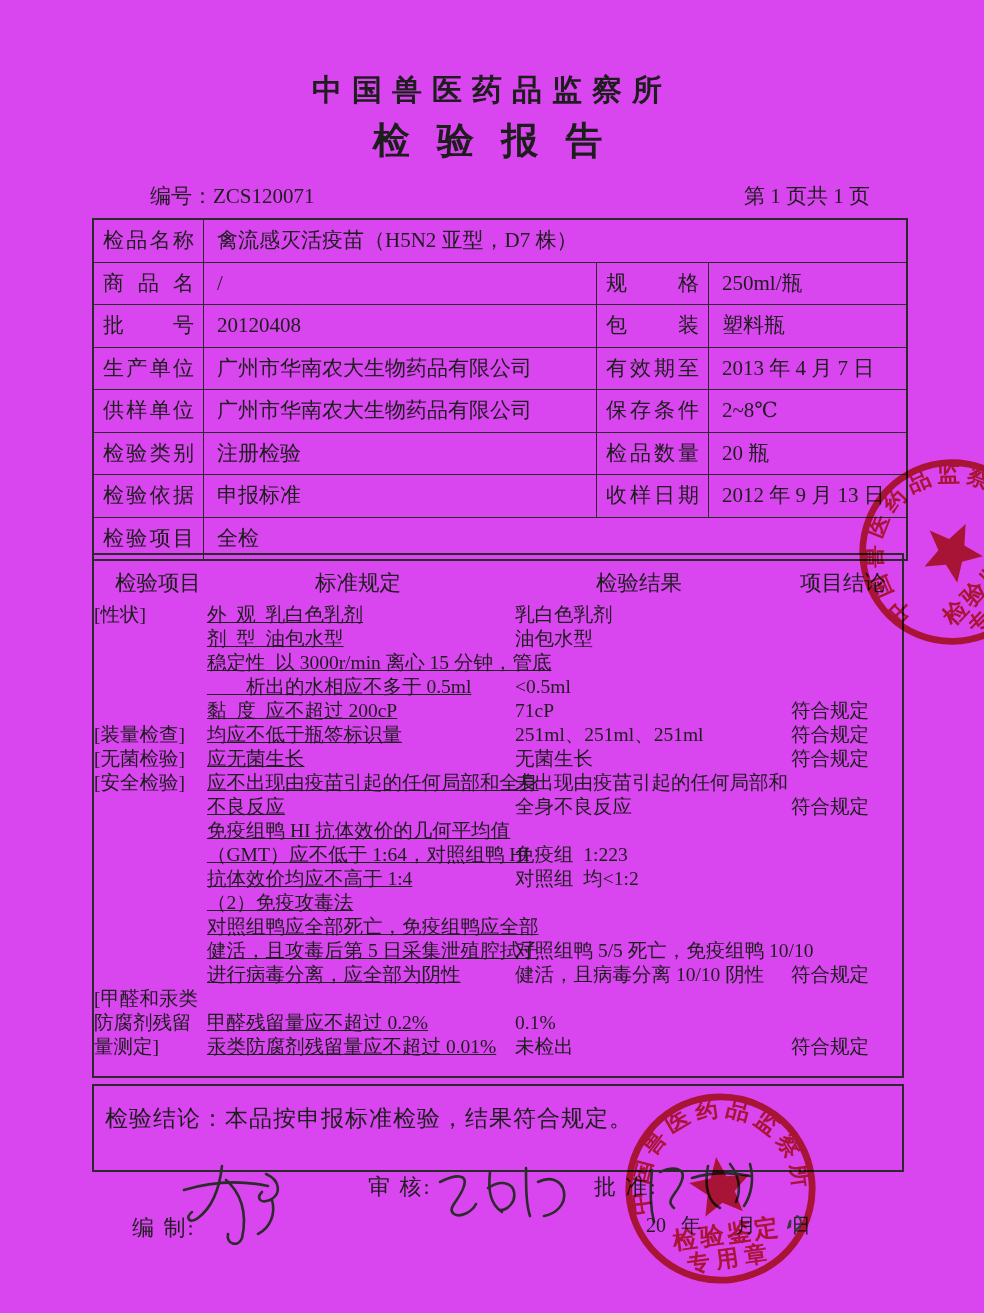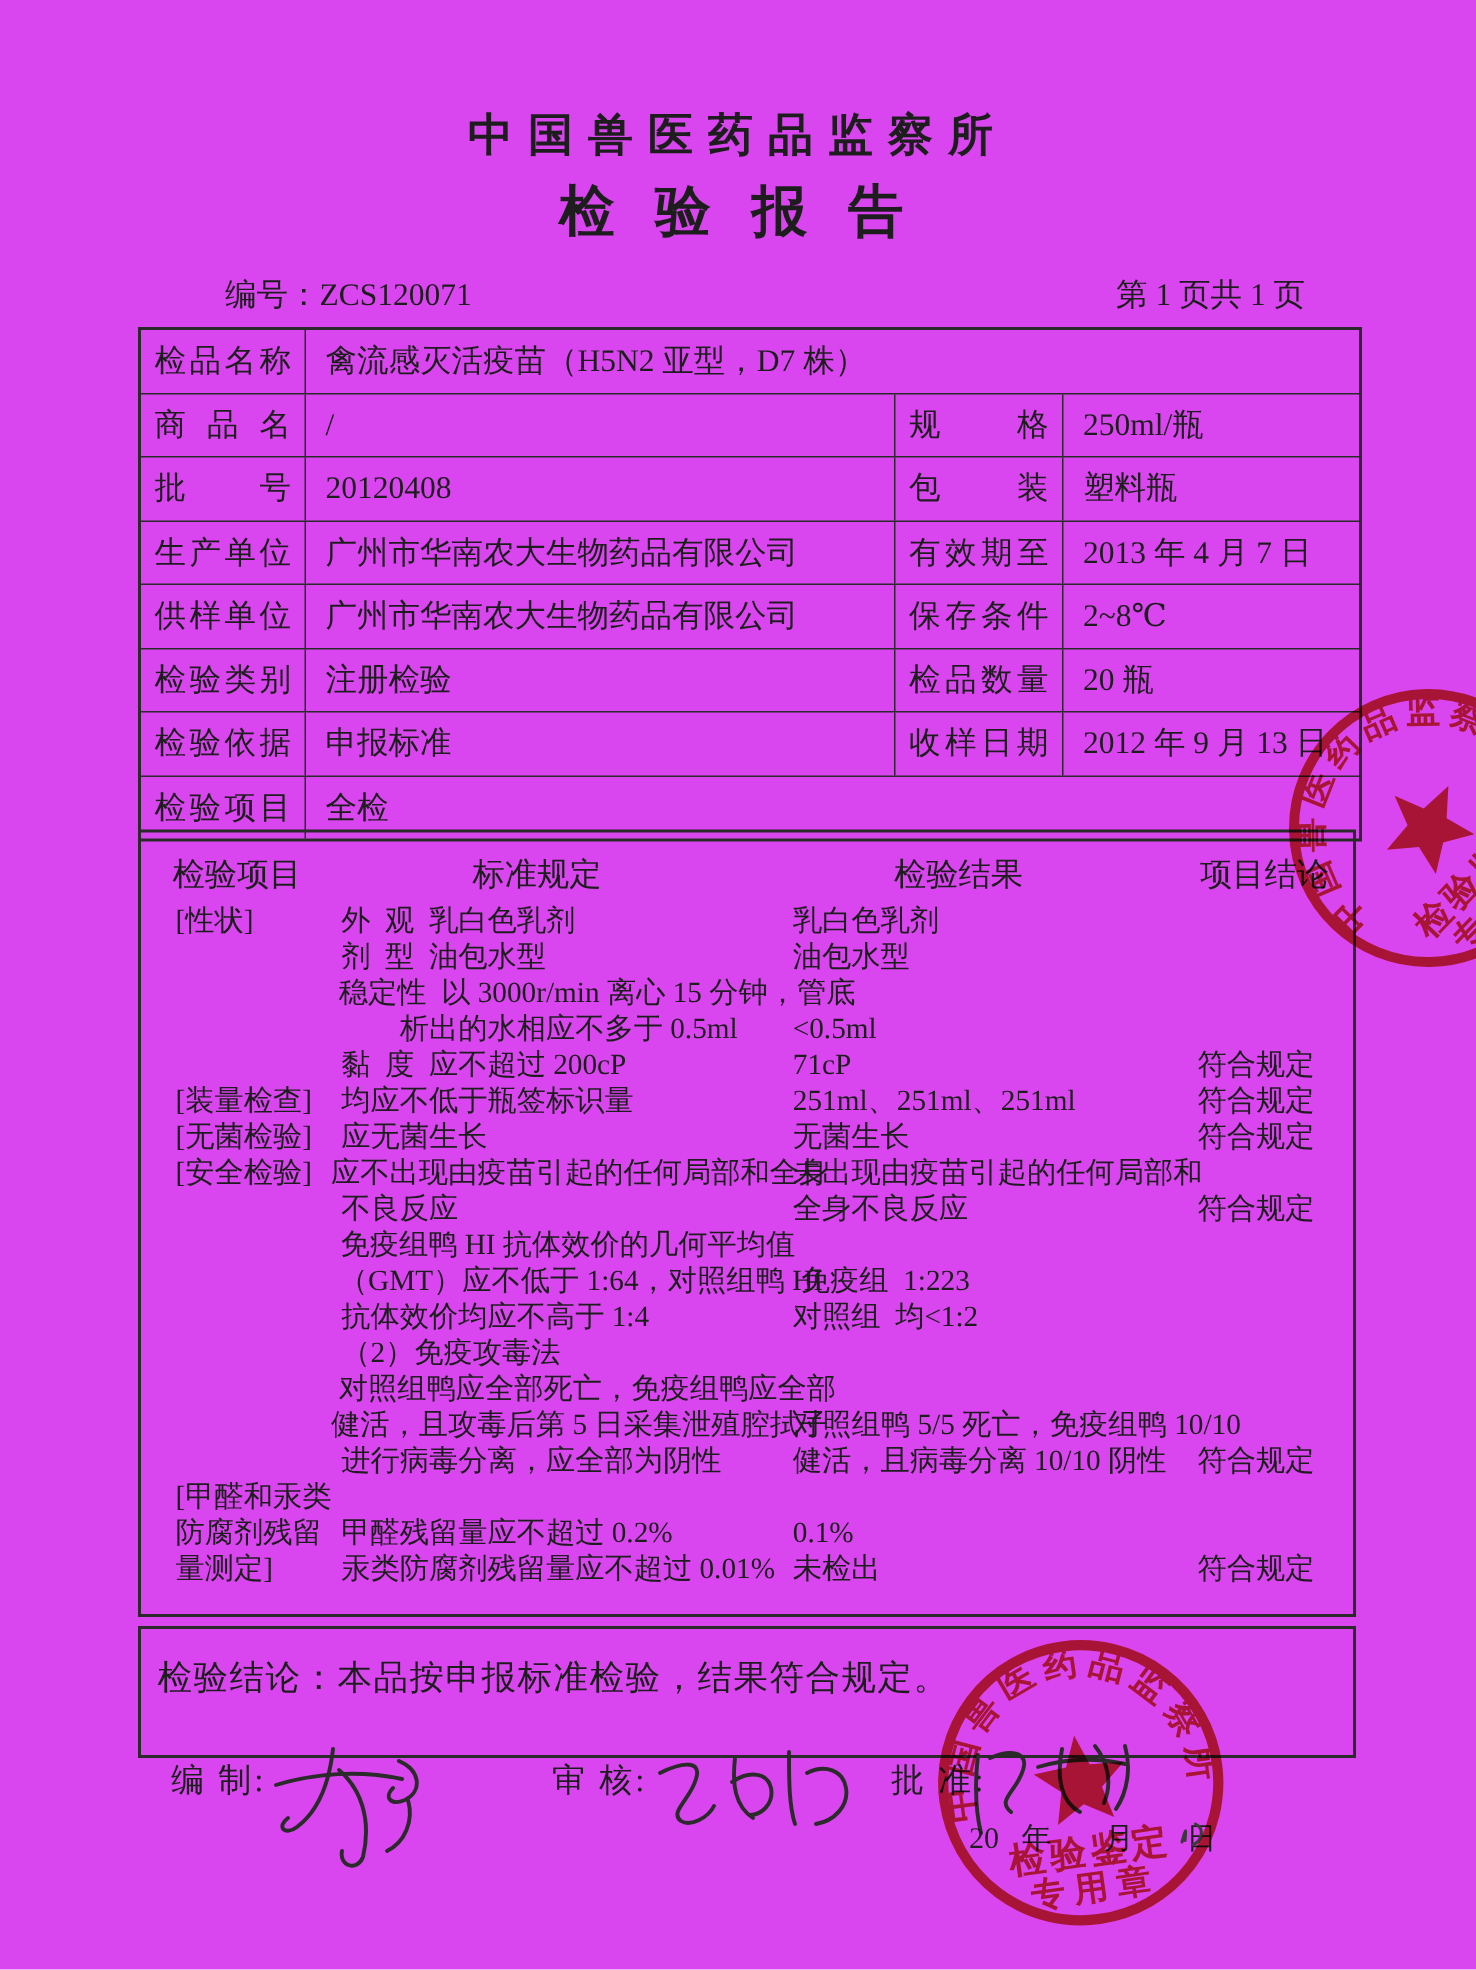--- a/index.html
+++ b/index.html
@@ -28,34 +28,34 @@
 
   
   .result-table{position:absolute;left:92px;top:553px;width:812px;height:525px;
     border:2px solid #2a2a2a;box-sizing:border-box;}
   .rhead{display:flex;padding-top:13px;font-size:21.5px;}
   .rhead span{display:block;text-align:center;}
   .rh1{width:128px;} .rh2{width:272px;} .rh3{width:290px;} .rh4{width:118px;}
   .rbody{margin-top:6px;}
   .rrow{display:flex;height:24px;line-height:24px;font-size:19.5px;}
   .rc{overflow:visible;white-space:pre;}
-  .rc1{width:113px;padding-left:23px;}
-  .rc2{width:308px;}
+  .rc1{width:113px;padding-left:0;}
+  .rc2{width:308px;text-decoration:underline;}
   .rc3{width:270px;}
   .rc4{width:106px;padding-left:6px;}
 
   
   .conclusion{position:absolute;left:92px;top:1084px;width:812px;height:88px;
     border:2px solid #2a2a2a;box-sizing:border-box;}
   .conclusion .ctext{margin:17px 0 0 11px;font-size:23px;letter-spacing:1px;}
 
   
   .signoff{position:absolute;left:0;top:1160px;width:100%;font-size:22px;}
   .slabel{position:absolute;top:12px;letter-spacing:2px;}
-  .lb-prep{left:114px;} .lb-rev{left:368px;} .lb-app{left:594px;}
+  .lb-prep{left:132px;margin-top:41px;} .lb-rev{left:368px;} .lb-app{left:594px;}
   .sig{position:absolute;}
   .sig-prep{left:170px;top:-4px;}
   .sig-rev{left:430px;top:0px;}
   .sig-app{left:638px;top:-6px;}
   .dateline{position:absolute;left:646px;top:1212px;font-size:20px;white-space:pre;}
   .day-mark{position:absolute;left:780px;top:1208px;}
 
   
   .seal{position:absolute;mix-blend-mode:multiply;opacity:.93;}
   .seal-bottom{left:622px;top:1090px;width:197px;height:197px;transform:rotate(-8deg);}

